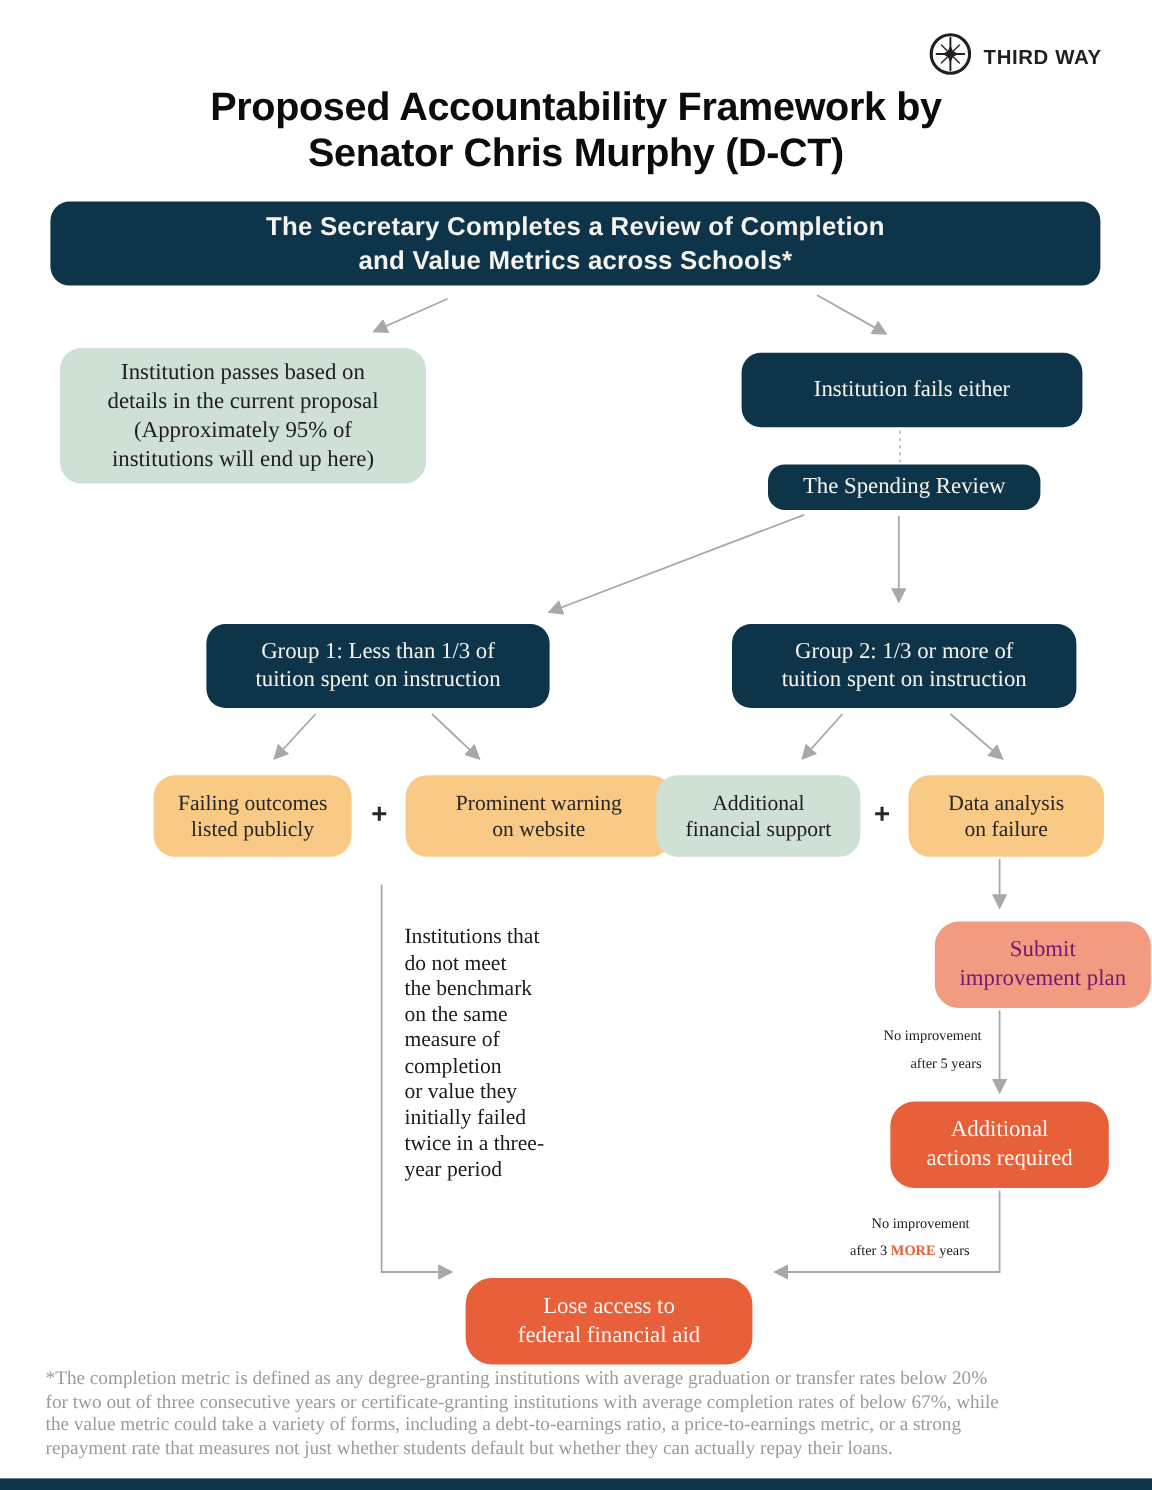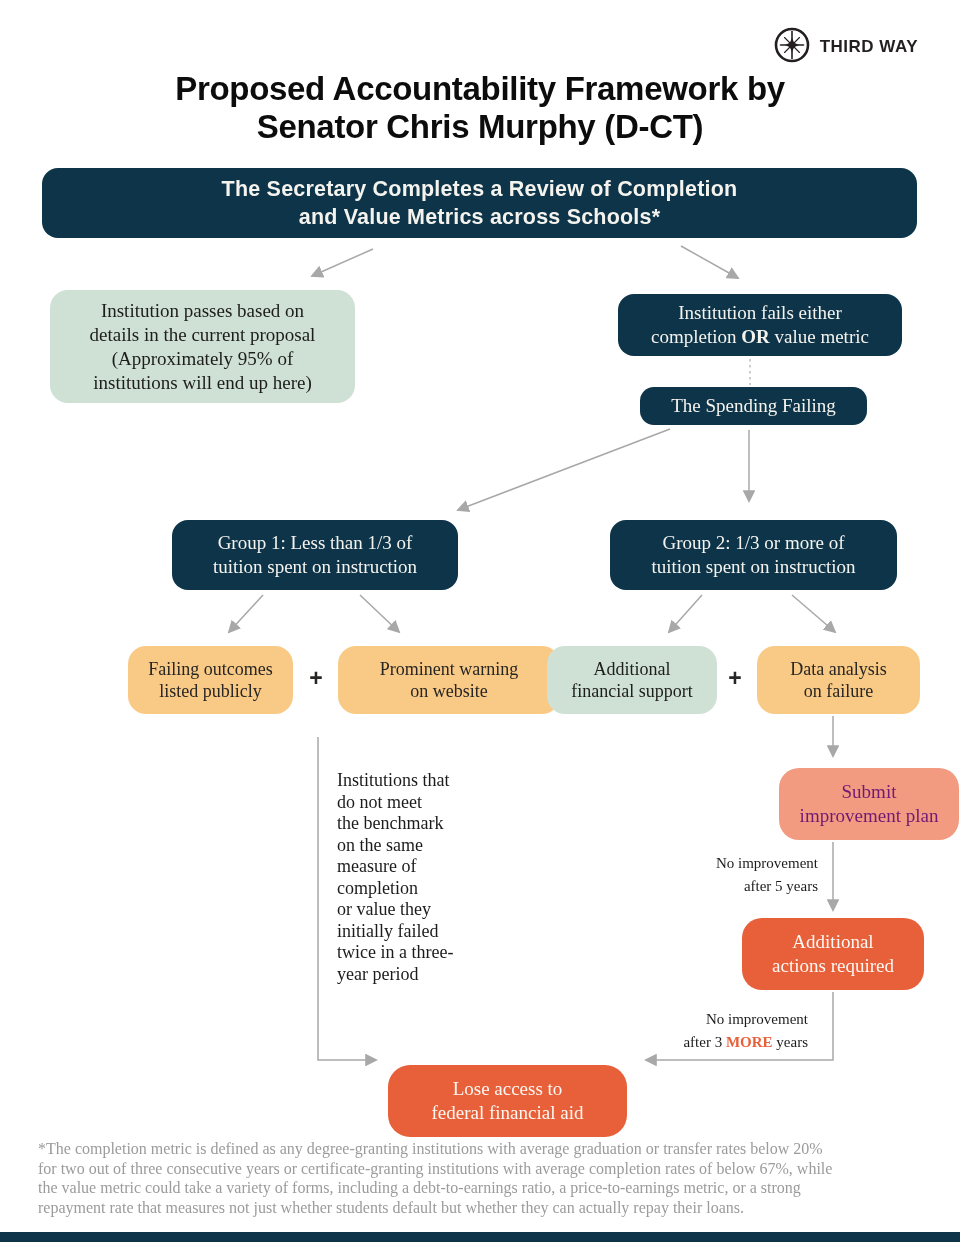--- a/index.html
+++ b/index.html
@@ -29,21 +29,21 @@
 
   .head-text { font-weight:bold; font-size:21.5px; line-height:28px; letter-spacing:.2px; }
   .body-text { font-size:19px; line-height:24px;text-align:center; }
   .small-text { font-size:18px; line-height:22px; }
 
   .plus { position:absolute; width:26px; text-align:center; font-size:23px; font-weight:bold; color:#272624; }
 
   .note { position:absolute; left:337px; top:770px; width:170px; text-align:left;
           font-size:18px; line-height:21.5px; color:#1c1c1c; }
 
-  .flow-label { position:absolute; text-align:right; font-size:15px; line-height:23px; color:#1c1c1c; }
+  .flow-label { position:absolute; text-align:right; font-size:12px; line-height:23px; color:#1c1c1c; }
   .hl { color:#e8603a; }
 
   .footnote { position:absolute; left:38px; top:1139px; width:892px;
               font-size:16px; line-height:19.5px; color:#9b9b9b; }
 
   .bottom-bar { position:absolute; left:0; bottom:0; width:960px; height:10px; background:#0d3449; }
 
   svg.arrows { position:absolute; left:0; top:0; width:960px; height:1242px; pointer-events:none; }
 </style>
 </head>
@@ -103,26 +103,25 @@
 <div class="box sage serif" style="left:50px; top:290px; width:305px; height:113px; border-radius:18px;">
   <div class="body-text multiline">Institution passes based on
 details in the current proposal
 (Approximately 95% of
 institutions will end up here)</div>
 </div>
 
 <div class="box navy serif" style="left:618px; top:294px; width:284px; height:62px;">
   <div class="body-text">
     <div>Institution fails either</div>
-    <div><span>completion </span><b>OR</b><span> value metric</span></div>
   </div>
 </div>
 
 <div class="box navy serif" style="left:640px; top:387px; width:227px; height:38px; border-radius:14px;">
-  <div class="body-text">The Spending Failing</div>
+  <div class="body-text">The Spending Review</div>
 </div>
 
 <div class="box navy serif" style="left:172px; top:520px; width:286px; height:70px;">
   <div class="body-text multiline">Group 1: Less than 1/3 of
 tuition spent on instruction</div>
 </div>
 <div class="box navy serif" style="left:610px; top:520px; width:287px; height:70px;">
   <div class="body-text multiline">Group 2: 1/3 or more of
 tuition spent on instruction</div>
 </div>

